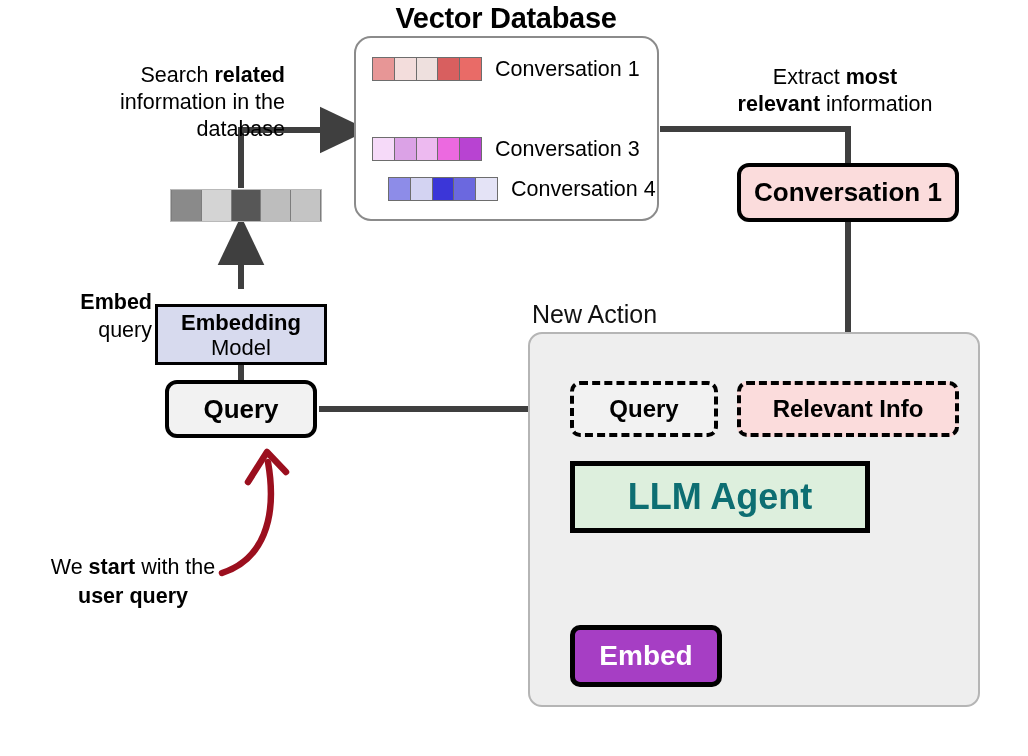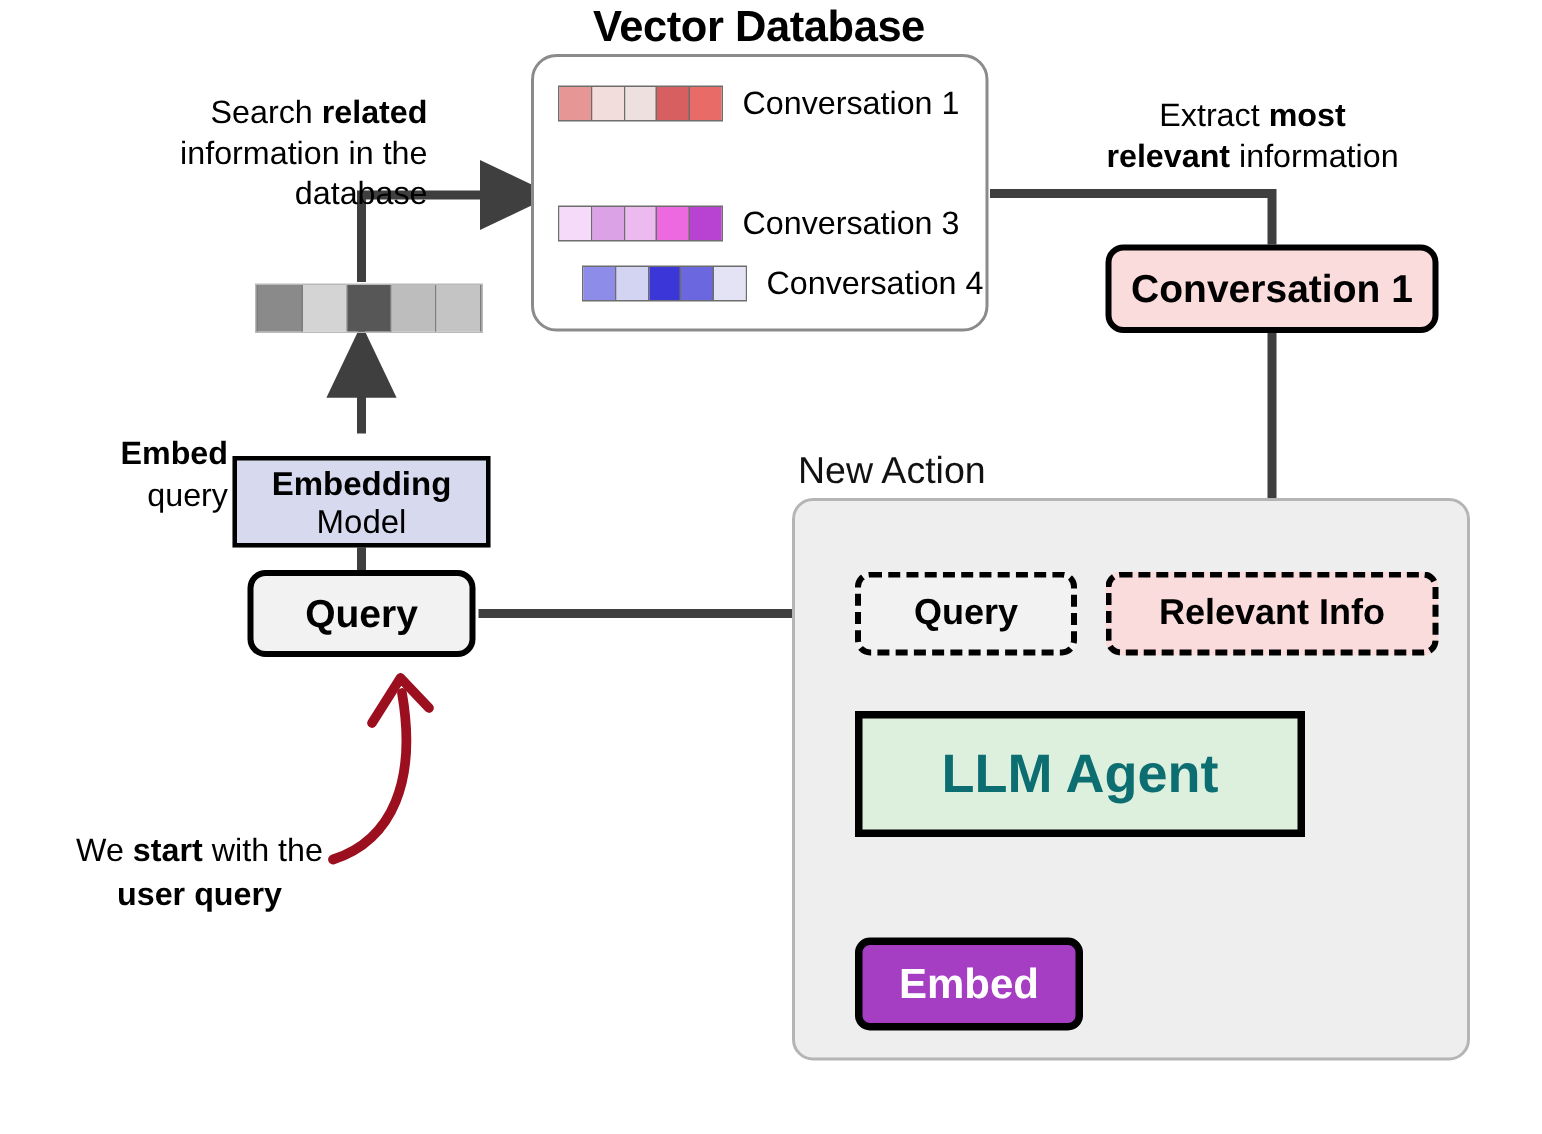--- a/index.html
+++ b/index.html
@@ -77,21 +77,21 @@
     display:flex; align-items:center; justify-content:center;
     font-size:24px; font-weight:bold;
   }
   .dash-relevant{
     left:737px; top:381px; width:222px; height:56px;
     background:#fbdcdc; border:4px dashed #000; border-radius:10px;
     display:flex; align-items:center; justify-content:center;
     font-size:24px; font-weight:bold;
   }
   .llm-box{
-    left:570px; top:474px; width:300px; height:84px;
+    left:570px; top:461px; width:300px; height:72px;
     background:#ddefdd; border:5px solid #000;
     display:flex; align-items:center; justify-content:center;
     font-size:36px; font-weight:bold; color:#0d6e72;
   }
   .answer-box{
     left:570px; top:625px; width:152px; height:62px;
     background:#a63ec4; border:5px solid #000; border-radius:10px;
     display:flex; align-items:center; justify-content:center;
     font-size:28px; font-weight:bold; color:#fff;
   }

